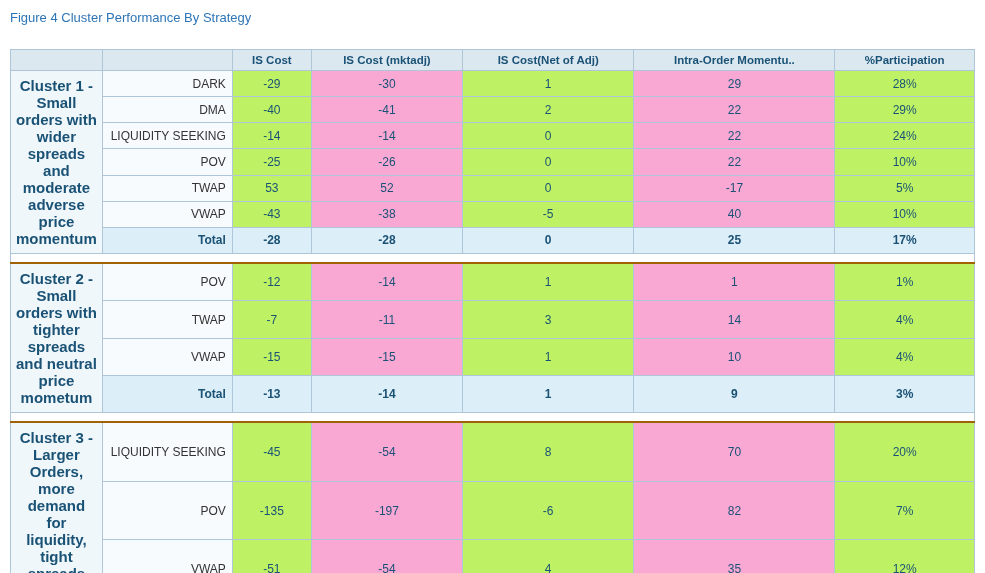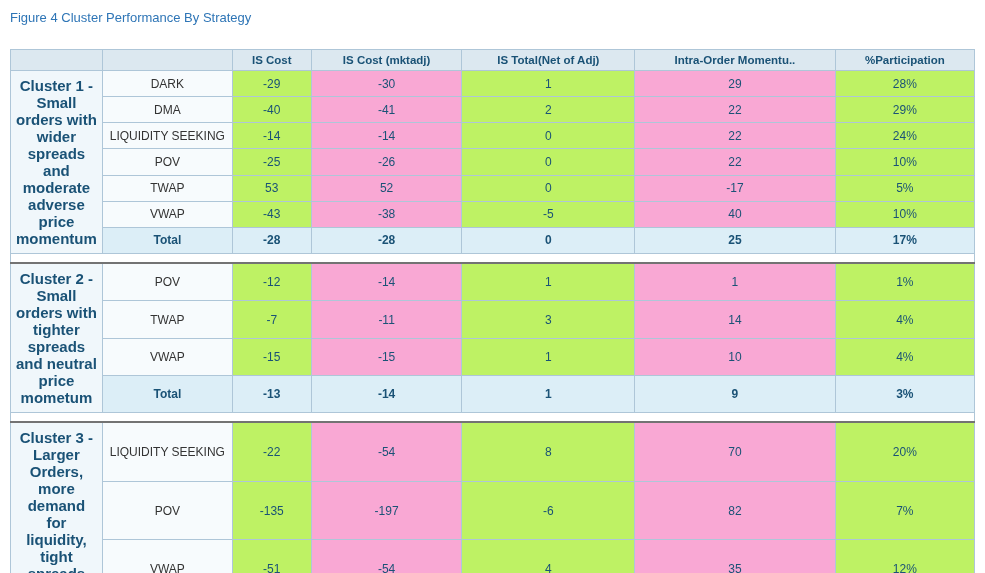--- a/index.html
+++ b/index.html
@@ -38,21 +38,21 @@
       font-weight: bold;
       font-size: 15px;
       text-align: center;
       vertical-align: middle;
       padding: 6px 5px;
       width: 90px;
     }
     td.strategy-label {
       background-color: #f7fbfd;
       color: #333;
-      text-align: center;
+      text-align: right;
       padding: 4px 6px;
       width: 130px;
     }
     td.total-label {
       background-color: #e8f3f9;
       font-weight: bold;
     }
     td.data-cell {
       color: #1a5276;
       background-color: #bef264;
@@ -61,21 +61,21 @@
       color: #1a5276;
       background-color: #f9a8d4;
     }
     tr.total-row td {
       background-color: #dceef7;
       font-weight: bold;
       color: #1a5276;
       margin-left: 38px;
     }
     tr.cluster-separator td {
-      border-top: 2px solid #737373;
+      border-top: 2px solid #a16207;
     }
     .header-row th:first-child, .header-row th:nth-child(2) {
       background-color: #dce8f0;
     }
     .empty-header {
       background-color: #dce8f0 !important;
       border: 1px solid #aec6d8;
     }
   </style>
 </head>
@@ -83,21 +83,21 @@
 
 <div class="figure-title">Figure 4 Cluster Performance By Strategy</div>
 
 <table>
   <thead>
     <tr class="header-row">
       <th class="empty-header"></th>
       <th class="empty-header"></th>
       <th>IS Cost</th>
       <th>IS Cost (mktadj)</th>
-      <th>IS Total(Net of Adj)</th>
+      <th>IS Cost(Net of Adj)</th>
       <th>Intra-Order Momentu..</th>
       <th>%Participation</th>
     </tr>
   </thead>
   <tbody id="table-body">
   <tr>
         <td rowspan="7" class="cluster-label">Cluster 1 - Small orders with wider spreads and moderate adverse price momentum</td>
         <td class="strategy-label">DARK</td>
         <td class="data-cell">-29</td>
         <td class="data-cell-alt">-30</td>
@@ -188,21 +188,21 @@
         <td>1</td>
         <td>9</td>
         <td>3%</td>
       </tr>
       <tr>
         <td colspan="7" style="background-color: rgb(255, 255, 255); height: 6px; border: 1px solid rgb(174, 198, 216);"></td>
       </tr>
       <tr class="cluster-separator">
         <td rowspan="4" class="cluster-label">Cluster 3 - Larger Orders, more demand for liquidity, tight spreads and strong adverse price momentum</td>
         <td class="strategy-label">LIQUIDITY SEEKING</td>
-        <td class="data-cell">-22</td>
+        <td class="data-cell">-45</td>
         <td class="data-cell-alt">-54</td>
         <td class="data-cell">8</td>
         <td class="data-cell-alt">70</td>
         <td class="data-cell">20%</td>
       </tr>
       <tr>
         <td class="strategy-label">POV</td>
         <td class="data-cell">-135</td>
         <td class="data-cell-alt">-197</td>
         <td class="data-cell">-6</td>

